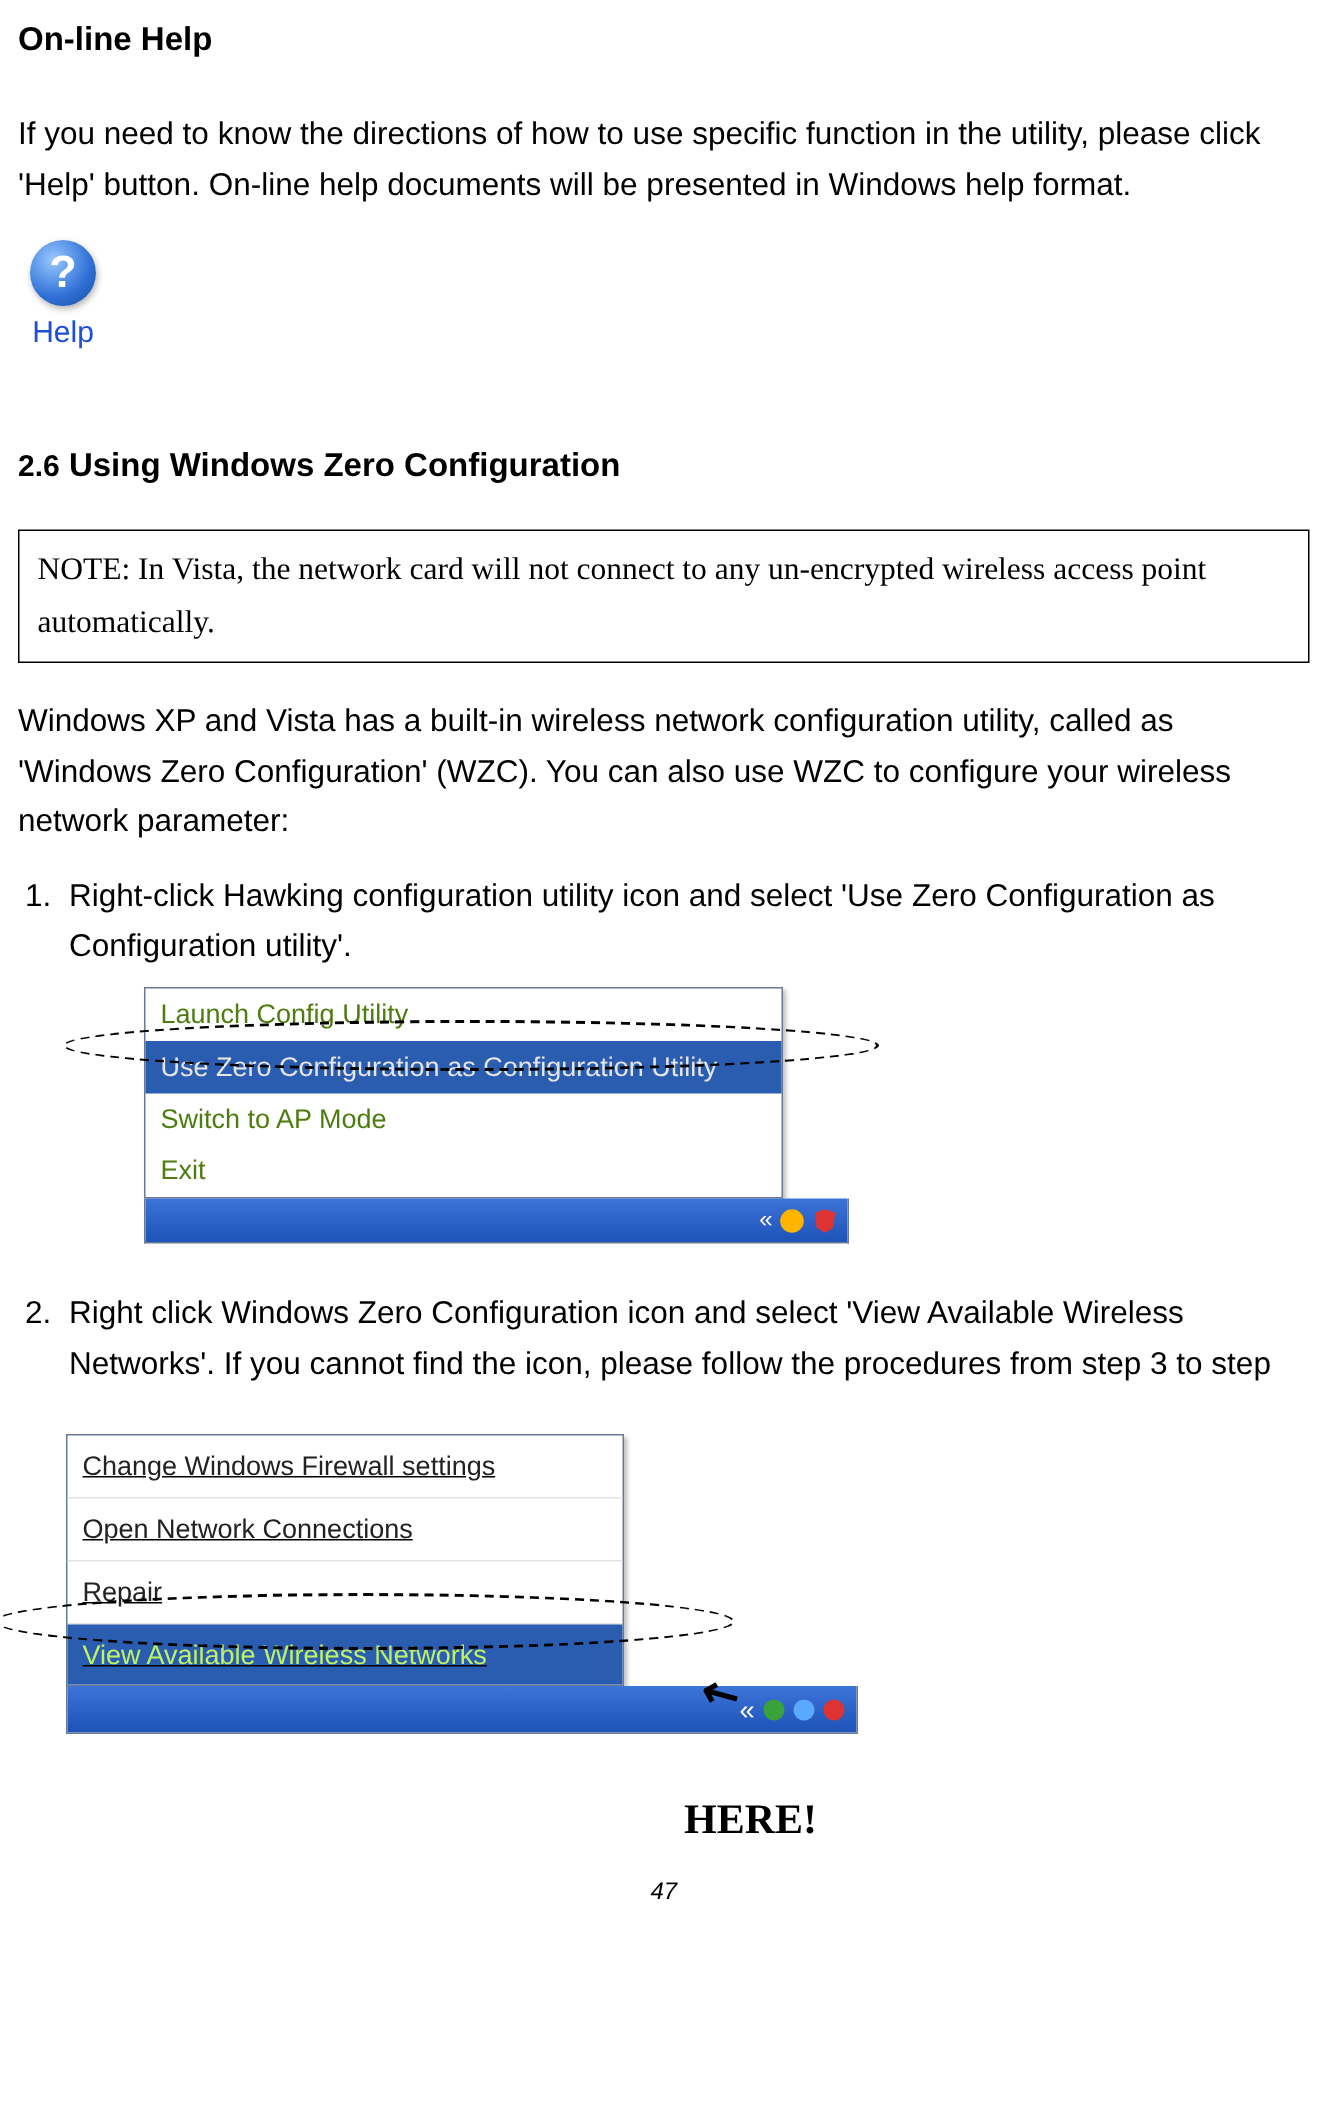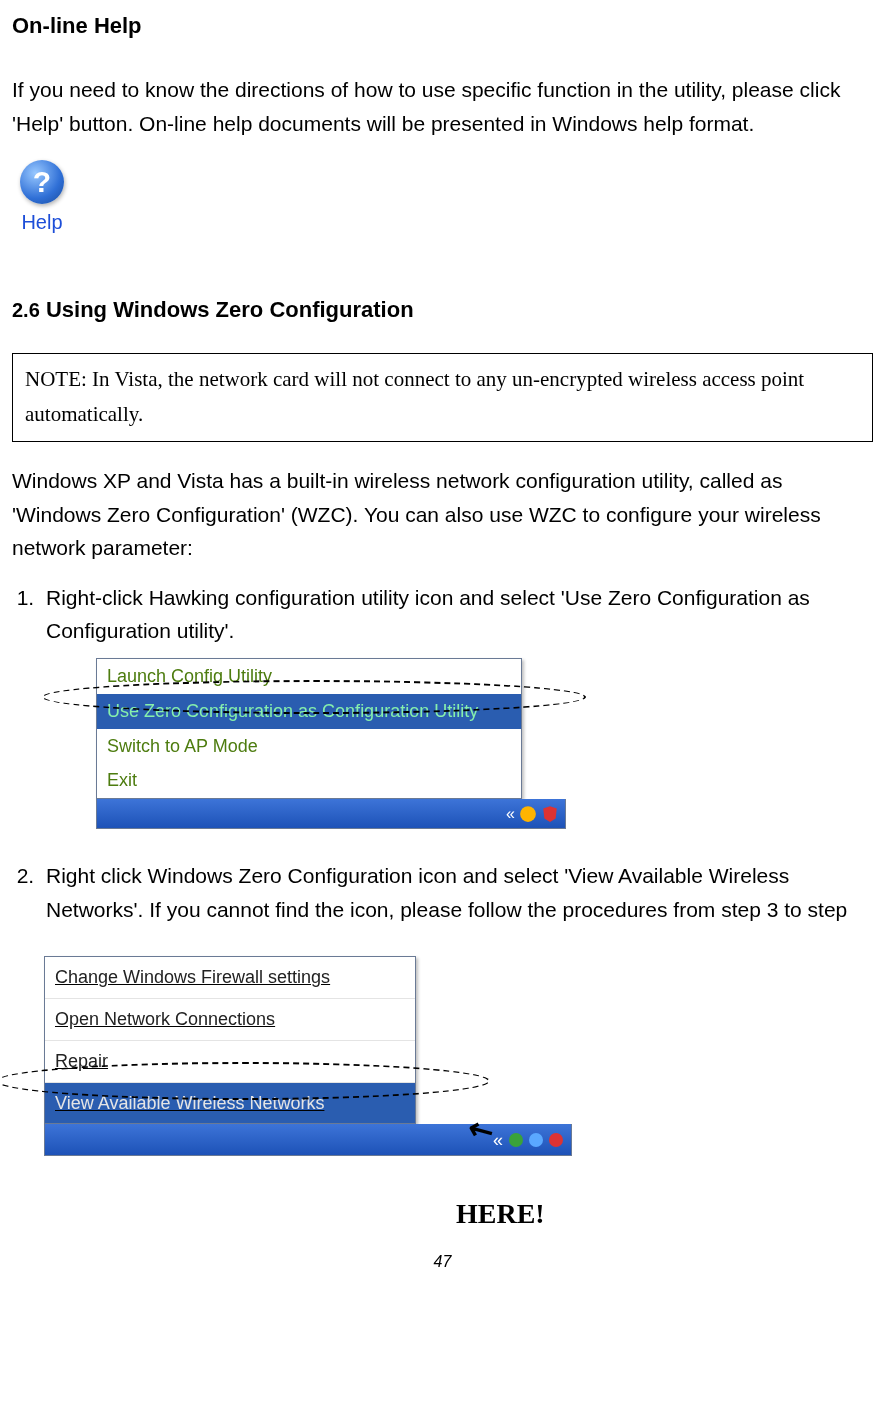--- a/index.html
+++ b/index.html
@@ -88,21 +88,21 @@
     box-shadow: 2px 2px 3px rgba(0,0,0,0.25);
   }
   .menu1 .item {
     padding: 3px 10px;
     font-size: 18px;
     color: #4d7c0f;
     white-space: nowrap;
   }
   .menu1 .item.hl {
     background: #2a5db0;
-    color: #86efac;
+    color: #e5e5e5;
   }
   .taskbar1 {
     background: linear-gradient(#3d74d8,#1d52b7);
     border: 1px solid #6a7a95;
     border-top: none;
     width: 470px;
     height: 30px;
     margin-top: 0;
     display: flex;
     justify-content: flex-end;
@@ -141,21 +141,21 @@
   }
   .menu2 .item {
     padding: 6px 10px;
     font-size: 18px;
     color: #222;
     border-top: 1px solid #e4e4e4;
   }
   .menu2 .item:first-child { border-top: none; }
   .menu2 .item.hl {
     background: #2a5db0;
-    color: #e5e5e5;
+    color: #bef264;
   }
   .taskbar2 {
     background: linear-gradient(#3d74d8,#1d52b7);
     border: 1px solid #6a7a95;
     border-top: none;
     width: 528px;
     height: 32px;
     margin-left: 32px;
     display: flex;
     justify-content: flex-end;

